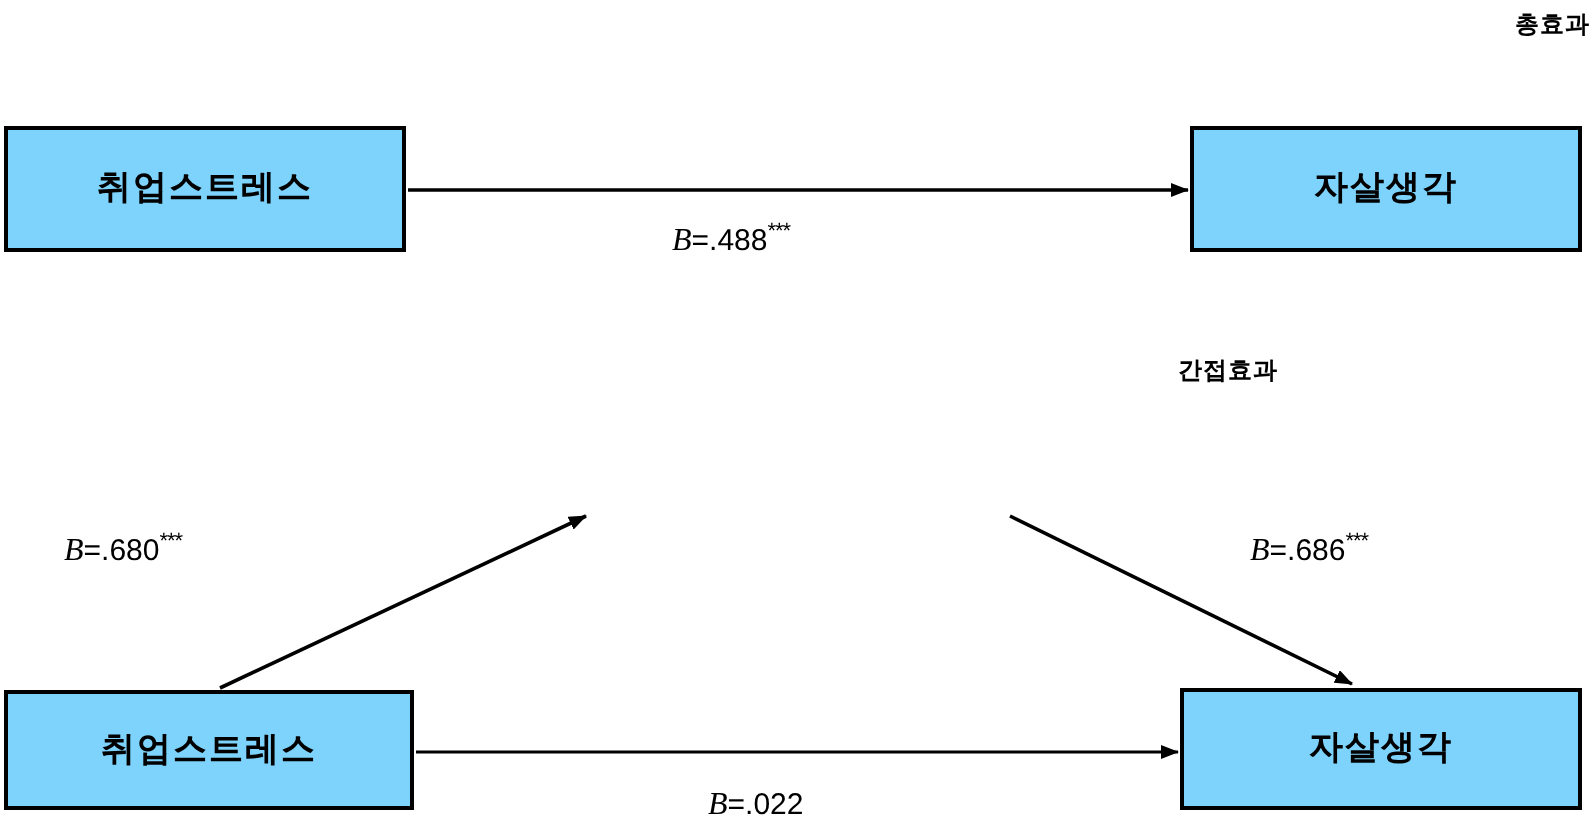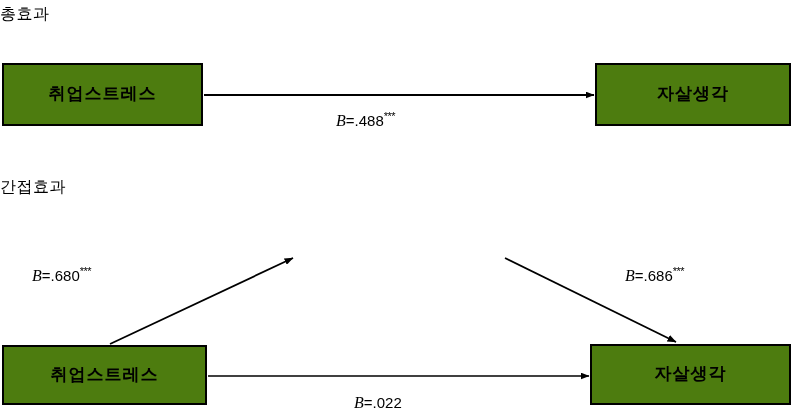--- a/index.html
+++ b/index.html
@@ -21,32 +21,32 @@
   .svg-layer {
     position: absolute;
     left: 0;
     top: 0;
     width: 795px;
     height: 418px;
     pointer-events: none;
   }
   .section-title {
     position: absolute;
-    text-align: left;
-    font-size: 16px;
-    font-weight: normal;
+    text-align: right;
+    font-size: 12px;
+    font-weight: bold;
     letter-spacing: 0.5px;
     white-space: nowrap;
     color: #000000;
   }
   .node-box {
     position: absolute;
     box-sizing: border-box;
     border: 2px solid #000000;
-    background: #4d7c0f;
+    background: #7dd3fc;
     display: flex;
     align-items: center;
     justify-content: center;
   }
   .node-label {
     font-size: 17px;
     font-weight: bold;
     letter-spacing: 1px;
     white-space: nowrap;
     color: #000000;

